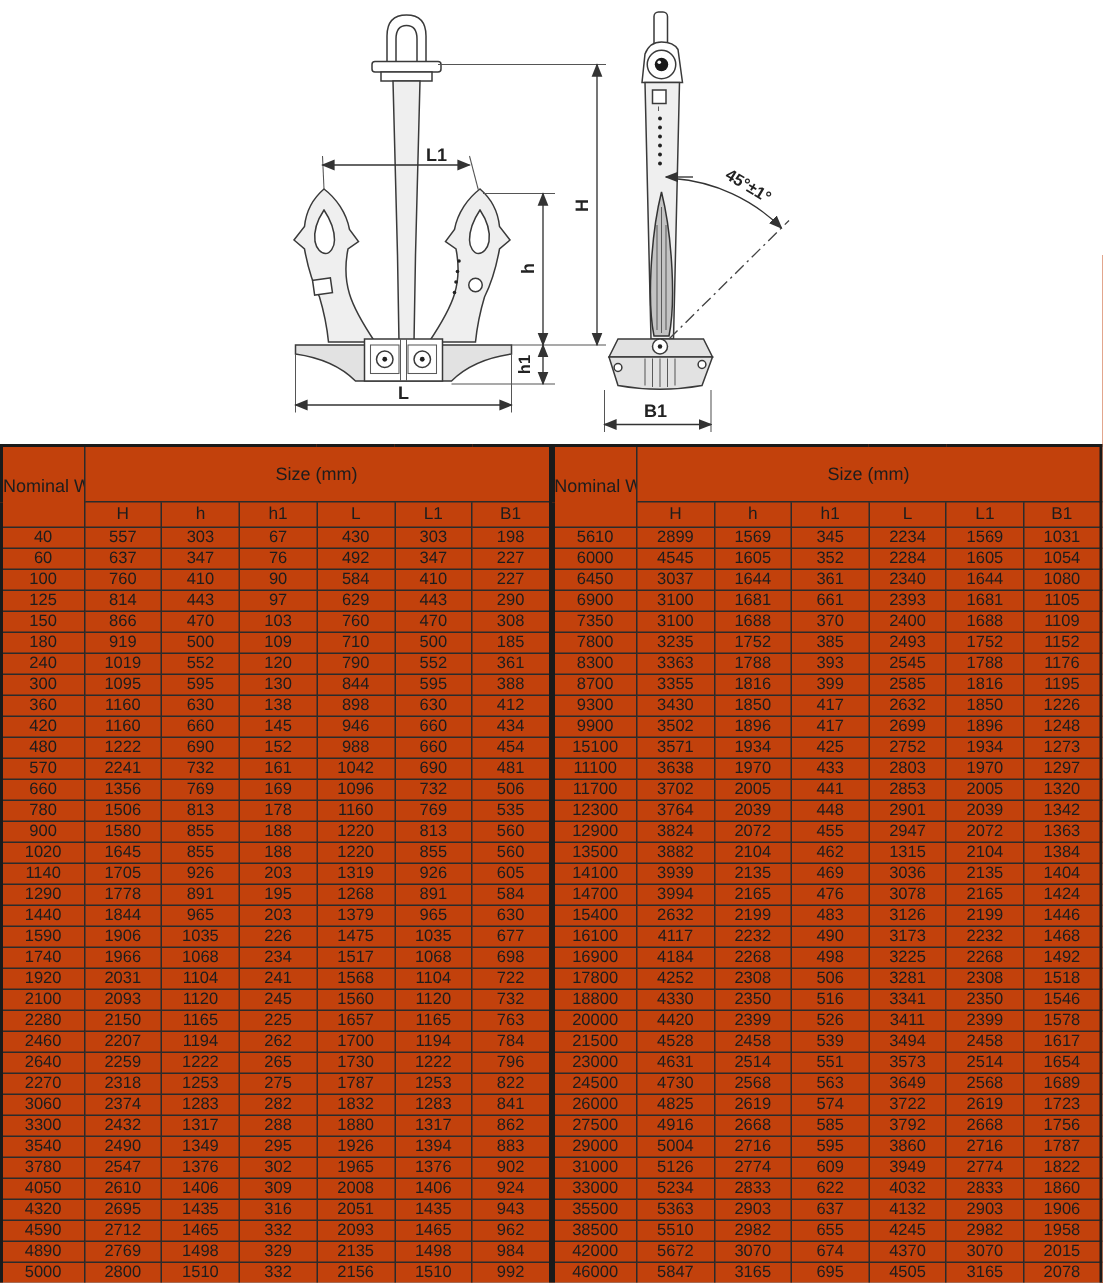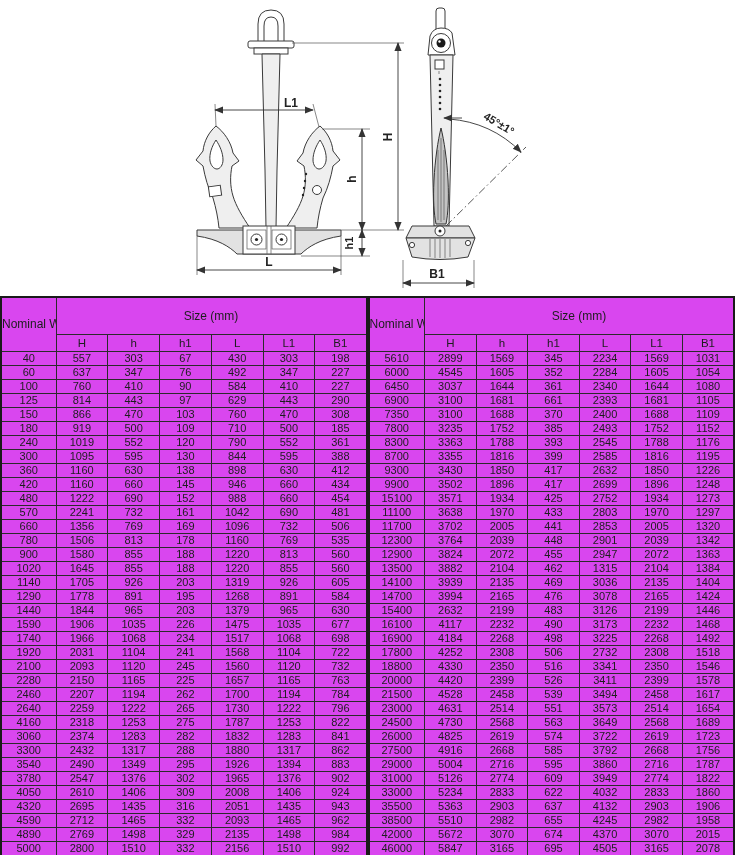--- a/index.html
+++ b/index.html
@@ -1,17 +1,17 @@
 <!DOCTYPE html>
 <html><head>
 <meta charset="utf-8">
 <style>
   html,body{margin:0;padding:0;background:#fff;}
   body{width:735px;height:855px;overflow:hidden;font-family:"Liberation Sans",sans-serif;}
-  .sheet{width:735px;height:855px;background:#d946ef;}
+  .sheet{width:735px;height:855px;background:#c2410c;}
   .drawing{width:735px;height:296px;position:relative;background:#fff;}
   .drawing svg{display:block;}
   .tables{display:flex;width:735px;height:559px;}
   table.spec{border-collapse:collapse;table-layout:fixed;width:368px;height:559px;
     font-family:"Liberation Sans",sans-serif;font-size:11px;color:#1d1d1d;}
   table.spec th,table.spec td{border:1px solid #2b2b2b;text-align:center;vertical-align:middle;
     padding:0;line-height:1.05;font-weight:normal;overflow:hidden;white-space:nowrap;}
   table.spec{border:2px solid #1a1a1a;}
   th.wcol{width:54px;font-size:11px;white-space:normal;line-height:1.25;}
   tr.sizehdr th{height:36px;font-size:12px;}
@@ -425,21 +425,21 @@
           <tr>
             <td>2640</td>
             <td>2259</td>
             <td>1222</td>
             <td>265</td>
             <td>1730</td>
             <td>1222</td>
             <td>796</td>
           </tr>
           <tr>
-            <td>4160</td>
+            <td>2270</td>
             <td>2318</td>
             <td>1253</td>
             <td>275</td>
             <td>1787</td>
             <td>1253</td>
             <td>822</td>
           </tr>
           <tr>
             <td>3060</td>
             <td>2374</td>
@@ -736,21 +736,21 @@
             <td>498</td>
             <td>3225</td>
             <td>2268</td>
             <td>1492</td>
           </tr>
           <tr>
             <td>17800</td>
             <td>4252</td>
             <td>2308</td>
             <td>506</td>
-            <td>2732</td>
+            <td>3281</td>
             <td>2308</td>
             <td>1518</td>
           </tr>
           <tr>
             <td>18800</td>
             <td>4330</td>
             <td>2350</td>
             <td>516</td>
             <td>3341</td>
             <td>2350</td>

